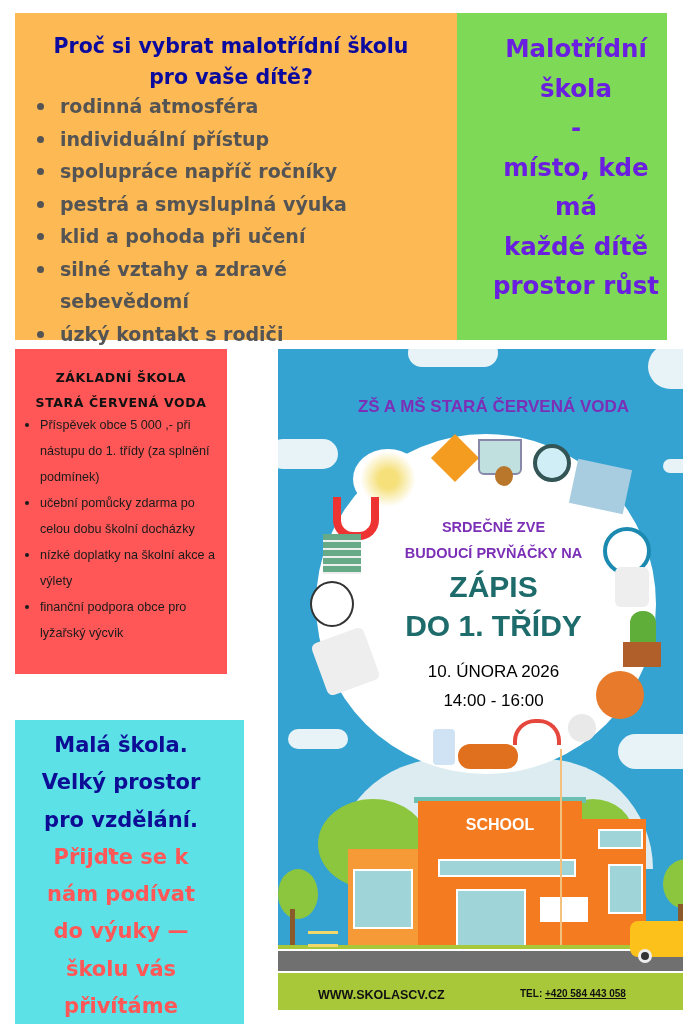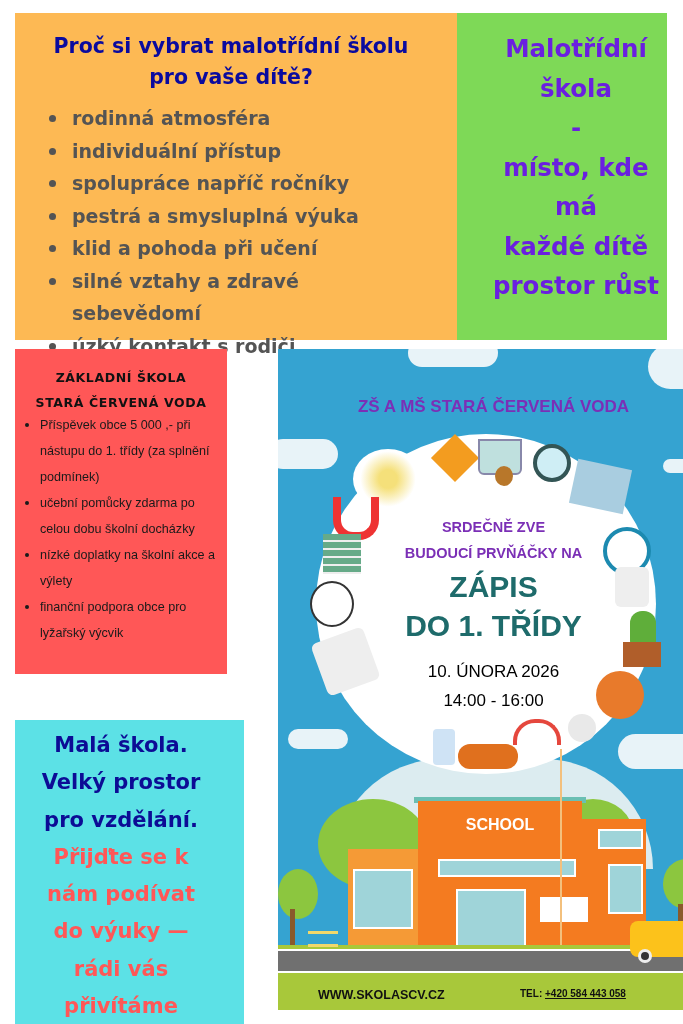--- a/index.html
+++ b/index.html
@@ -5,21 +5,21 @@
   html,body{margin:0;padding:0;}
   body{width:683px;height:1024px;background:#ffffff;position:relative;overflow:hidden;font-family:"DejaVu Sans",sans-serif;}
   .panel{position:absolute;box-sizing:border-box;}
   #p-orange{left:15px;top:13px;width:480px;height:327px;background:#fdb954;padding-left:36px;}
   #p-green{left:457px;top:13px;width:210px;height:327px;background:#7ed957;}
   #p-red{left:15px;top:349px;width:212px;height:325px;background:#ff5757;}
   #p-cyan{left:15px;top:720px;width:229px;height:326px;background:#5ce1e6;}
   #p-poster{left:236px;top:349px;width:487px;height:661px;background:#35a3d1;overflow:hidden;margin-left:42px;}
 
   .o-title{position:absolute;left:0;top:18px;width:432px;text-align:center;color:#0a0a9f;font-weight:bold;font-size:20.5px;line-height:31px;}
-  .o-list{position:absolute;left:20px;top:77px;margin:12px;padding:0;list-style:none;}
+  .o-list{position:absolute;left:20px;top:77px;margin:0;padding:0;list-style:none;}
   .o-list li{position:relative;padding-left:25px;color:#545454;font-weight:bold;font-size:19px;line-height:32.5px;}
   .o-list li::before{content:"";position:absolute;left:2px;top:13px;width:7px;height:7px;border-radius:50%;background:#545454;}
 
   .g-text{position:absolute;left:0;top:16px;width:238px;text-align:center;color:#6a1fe0;font-weight:bold;font-size:24.5px;line-height:39.5px;}
   .g-line{display:block;white-space:nowrap;}
 
   .r-title{position:absolute;left:0;top:16px;width:212px;text-align:center;color:#111111;font-weight:bold;font-size:12.5px;line-height:25px;letter-spacing:0.6px;}
   .r-list{position:absolute;left:6px;top:63px;margin:0;padding:0;list-style:none;width:204px;}
   .r-list li{position:relative;padding-left:19px;color:#1a1a1a;font-size:12.6px;line-height:26px;font-family:"Liberation Sans",sans-serif;}
   .r-list li::before{content:"";position:absolute;left:4px;top:11px;width:4px;height:4px;border-radius:50%;background:#1a1a1a;}
@@ -99,21 +99,21 @@
 </div>
 
 <div class="panel" id="p-cyan">
   <div class="c-text">
     <span class="c-blue">Malá škola.</span>
     <span class="c-blue">Velký prostor</span>
     <span class="c-blue">pro vzdělání.</span>
     <span class="c-red">Přijďte se k</span>
     <span class="c-red">nám podívat</span>
     <span class="c-red">do výuky —</span>
-    <span class="c-red">rádi vás</span>
+    <span class="c-red">školu vás</span>
     <span class="c-red">přivítáme</span>
   </div>
 </div>
 
 <div class="panel" id="p-poster">
 
   <div class="cloud" style="left:130px;top:-10px;width:90px;height:28px;"></div>
   <div class="cloud" style="left:370px;top:-5px;width:70px;height:45px;"></div>
   <div class="cloud" style="left:-10px;top:90px;width:70px;height:30px;"></div>
   <div class="cloud" style="left:385px;top:110px;width:40px;height:14px;"></div>

